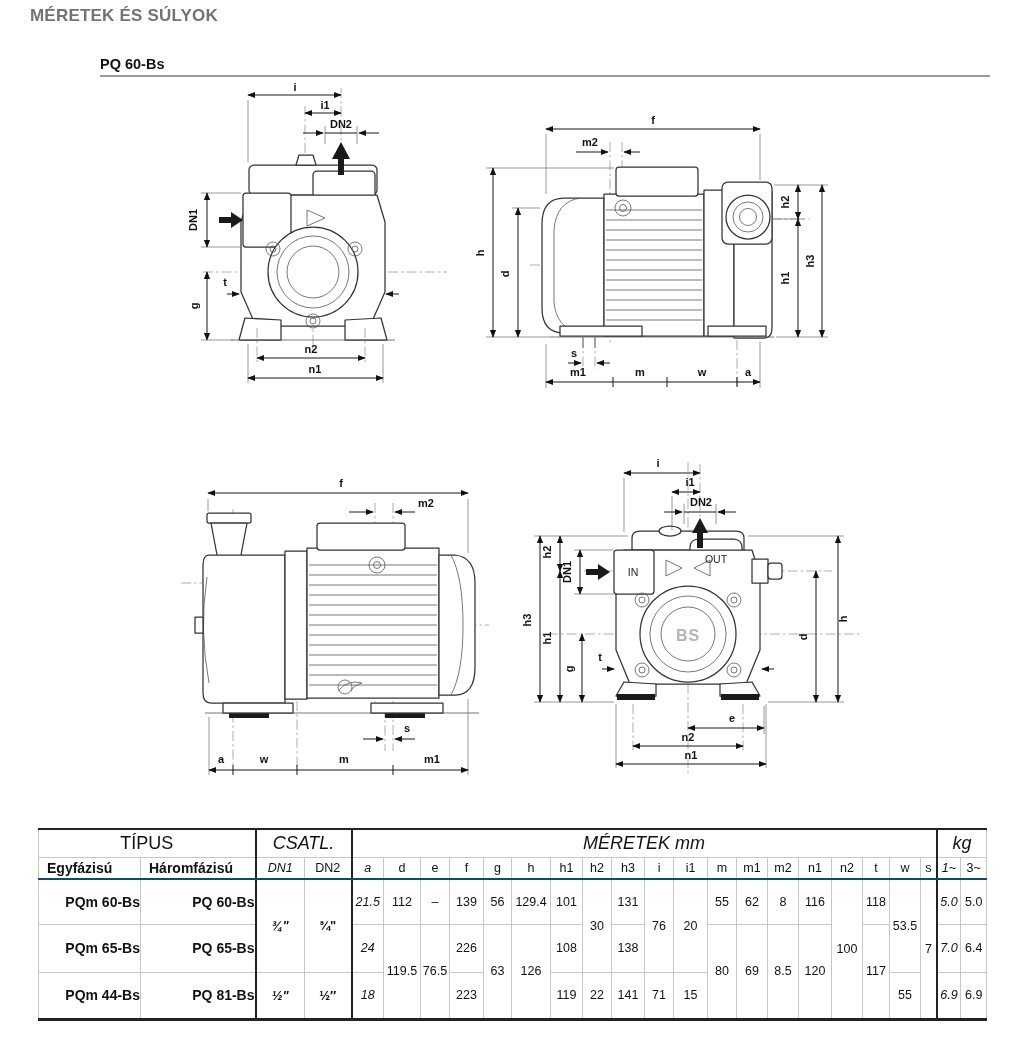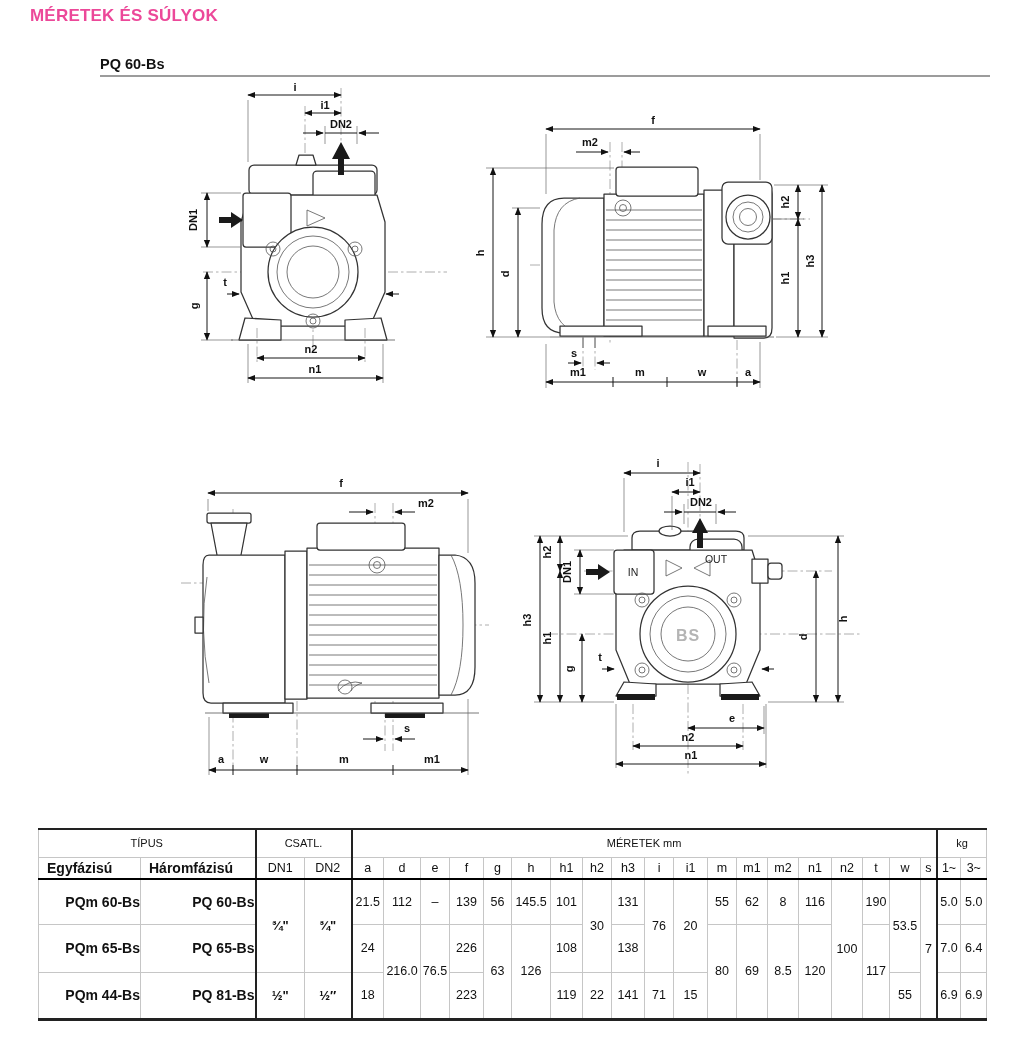--- a/index.html
+++ b/index.html
@@ -16,33 +16,33 @@
   .detail{fill:none;stroke:#555;stroke-width:.8;}
   .fill-dark{fill:#1a1a1a;stroke:none;}
   .dimtext{font:bold 11px "Liberation Sans",sans-serif;fill:#111;text-anchor:middle;}
   .porttext{font:10.5px "Liberation Sans",sans-serif;fill:#222;text-anchor:middle;}
   .bs{font:bold 16px "Liberation Sans",sans-serif;fill:#b4b4b4;text-anchor:middle;letter-spacing:1px;}
   table.dims{position:absolute;left:38px;top:828px;width:948px;border-collapse:collapse;table-layout:fixed;
              border-top:2px solid #222;border-bottom:3px solid #222;
              border-left:1px solid #b0b0b0;border-right:1px solid #b0b0b0;}
   table.dims th,table.dims td{border:1px solid #c6c6c6;padding:0;text-align:center;
              font-weight:normal;color:#111;font-size:12.5px;overflow:hidden;}
-  table.dims tr.groups th{font-size:11px;}
-  table.dims tr.cols th{border-bottom:2px solid #000000;font-size:12.5px;}
+  table.dims tr.groups th{font-size:18px;}
+  table.dims tr.cols th{border-bottom:2px solid #0c4a6e;font-size:12.5px;}
   table.dims tr.cols th.namehead{text-align:left;padding-left:8px;font-weight:bold;font-size:14px;}
   table.dims td.name{text-align:right;padding-left:8px;font-weight:bold;font-size:14px;}
   table.dims td.frac{font-weight:bold;font-size:13px;}
-  .thick-l{border-left:2px solid #222 !important;}
+  .thick-l{border-left:2px solid #222 !important;font-style:italic;}
 </style>
 </head>
 <body>
 
 <div class="page">
 
-  <div class="doc-title" style="color:#ec4899;">MÉRETEK ÉS SÚLYOK</div>
+  <div class="doc-title" style="color:#737373;">MÉRETEK ÉS SÚLYOK</div>
 
   <div class="sec-head" style="left:100px;top:56px;width:890px;">
     <span>PQ 60-Bs</span>
   </div>
 
   <svg class="draw" style="left:185px;top:82px;" width="280" height="318" viewBox="0 0 280 318">
     <defs>
       <marker id="a1" viewBox="0 0 10 10" refX="9" refY="5" markerWidth="8" markerHeight="8" orient="auto-start-reverse">
           <path d="M0,1 L10,5 L0,9 Z" fill="#111"></path>
         </marker>
@@ -428,42 +428,42 @@
     <tr style="height:45px;">
       <td class="name">PQm 60-Bs</td>
       <td class="name">PQ 60-Bs</td>
       <td rowspan="2" class="frac thick-l">¾"</td>
       <td rowspan="2" class="frac">¾"</td>
       <td class="thick-l">21.5</td>
       <td>112</td>
       <td>–</td>
       <td>139</td>
       <td>56</td>
-      <td>145.5</td>
+      <td>129.4</td>
       <td>101</td>
       <td rowspan="2">30</td>
       <td>131</td>
       <td rowspan="2">76</td>
       <td rowspan="2">20</td>
       <td>55</td>
       <td>62</td>
       <td>8</td>
       <td>116</td>
       <td rowspan="3">100</td>
-      <td>190</td>
+      <td>118</td>
       <td rowspan="2">53.5</td>
       <td rowspan="3">7</td>
       <td class="thick-l">5.0</td>
       <td>5.0</td>
     </tr>
     <tr style="height:48px;">
       <td class="name">PQm 65-Bs</td>
       <td class="name">PQ 65-Bs</td>
       <td class="thick-l">24</td>
-      <td rowspan="2">216.0</td>
+      <td rowspan="2">119.5</td>
       <td rowspan="2">76.5</td>
       <td>226</td>
       <td rowspan="2">63</td>
       <td rowspan="2">126</td>
       <td>108</td>
       <td>138</td>
       <td rowspan="2">80</td>
       <td rowspan="2">69</td>
       <td rowspan="2">8.5</td>
       <td rowspan="2">120</td>

